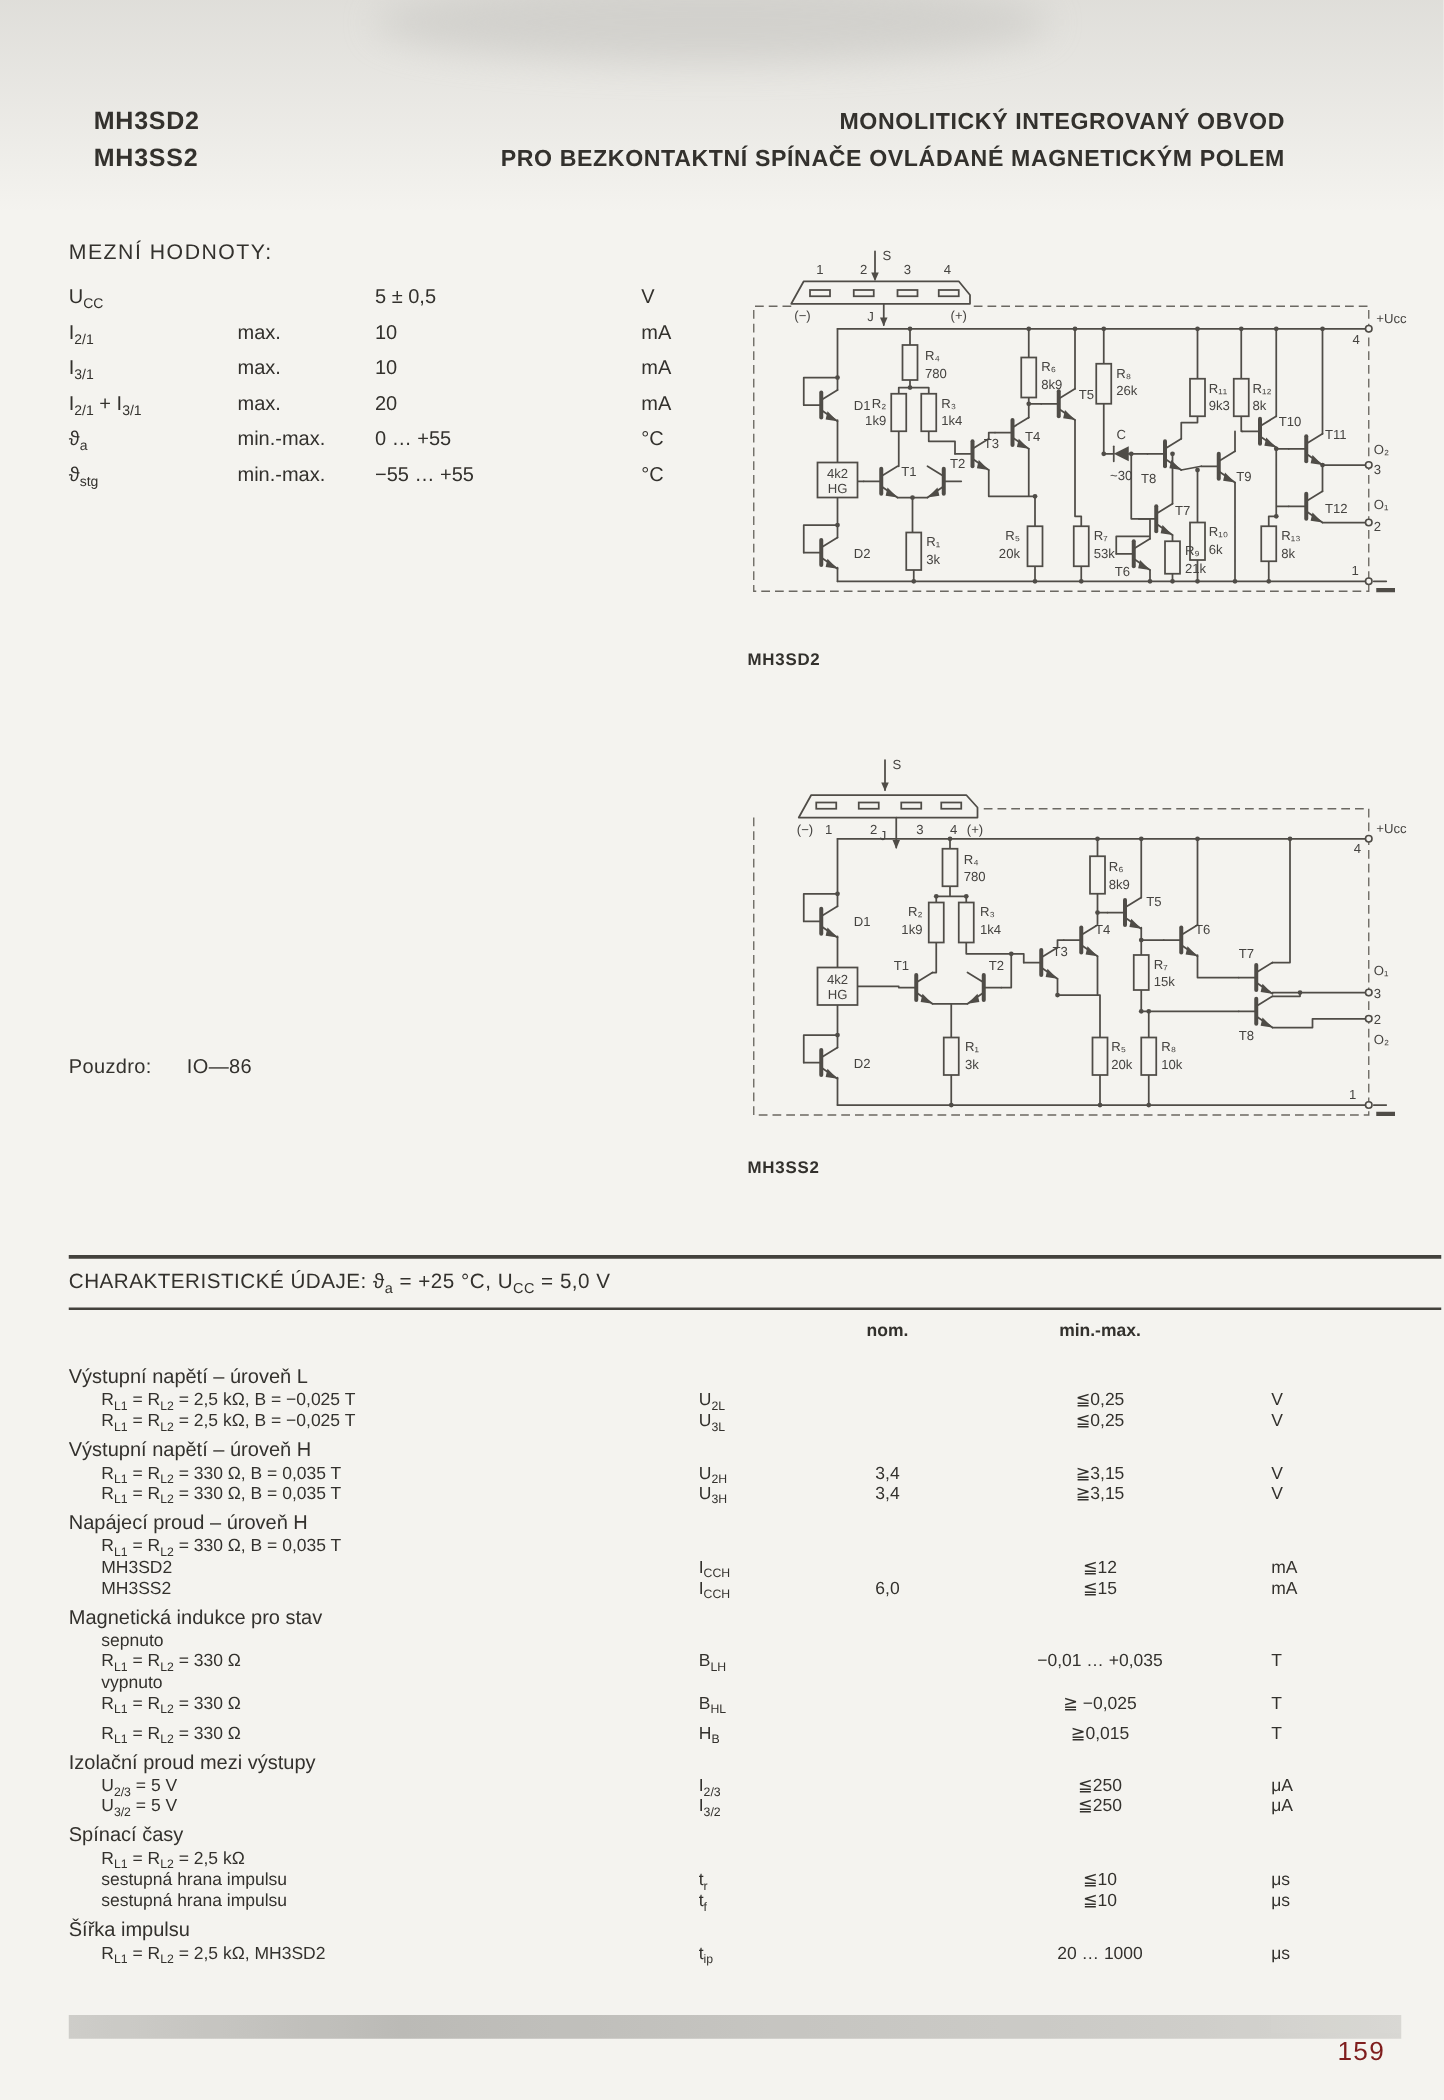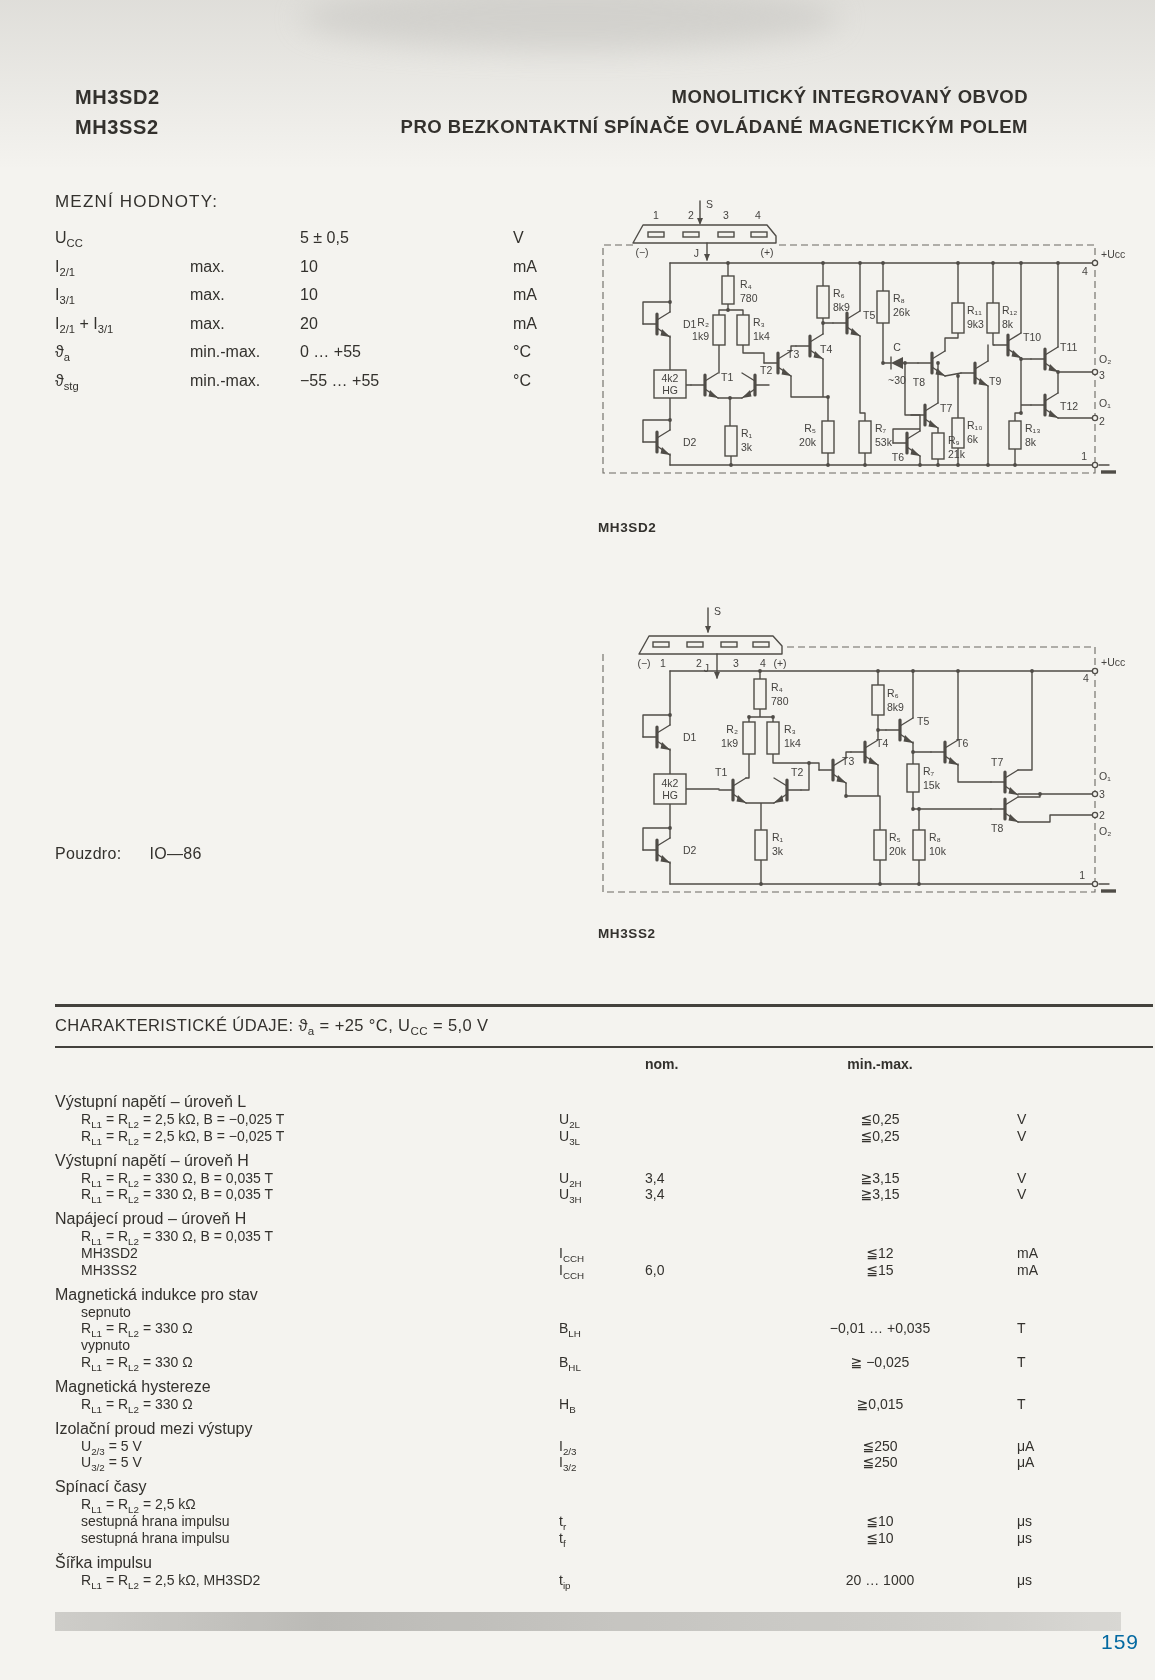--- a/index.html
+++ b/index.html
@@ -43,24 +43,24 @@
   
   .rule{background:#43413c}
   .char-title{left:55px;top:1016px;font-size:16.5px;letter-spacing:.4px}
   .colhead,.crow{display:grid;grid-template-columns:500px 90px 130px 210px 96px;font-size:14px;line-height:16.8px}
   .colhead{left:55px;top:1056px;width:1026px;font-weight:bold;position:absolute}
   .char-table{left:55px;top:1082px;width:1026px;position:absolute}
   .cgroup{margin-top:7px}
   .cgroup:first-child{margin-top:11px}
   .c-cond{padding-left:26px}
   .c-sym{padding-left:4px}
-  .c-nom,.ch-nom{}
+  .c-nom,.ch-nom{text-align:center}
   .c-mm,.ch-mm{text-align:center}
   .c-unit{padding-left:32px}
-  .pagenum{left:1101px;top:1630px;font-size:21px;letter-spacing:1px;color:#0369a1}
+  .pagenum{left:1070px;top:1630px;font-size:21px;letter-spacing:1px;color:#7f1d1d}
 </style>
 </head>
 <body>
 
 <div class="abs wash"></div>
 <div class="abs smudge"></div>
 
 <div class="abs hdr-part">
   <div>MH3SD2</div>
   <div>MH3SS2</div>
@@ -502,21 +502,20 @@
     </div>
     <div class="crow">
       <div class="c-cond">R<sub>L1</sub> = R<sub>L2</sub> = 330 Ω</div>
       <div class="c-sym">B<sub>HL</sub></div>
       <div class="c-nom"></div>
       <div class="c-mm">≧ −0,025</div>
       <div class="c-unit">T</div>
     </div>
   </div>
   <div class="cgroup">
-    <div class="chead">Magnetická hystereze</div>
     <div class="crow">
       <div class="c-cond">R<sub>L1</sub> = R<sub>L2</sub> = 330 Ω</div>
       <div class="c-sym">H<sub>B</sub></div>
       <div class="c-nom"></div>
       <div class="c-mm">≧0,015</div>
       <div class="c-unit">T</div>
     </div>
   </div>
   <div class="cgroup">
     <div class="chead">Izolační proud mezi výstupy</div>

